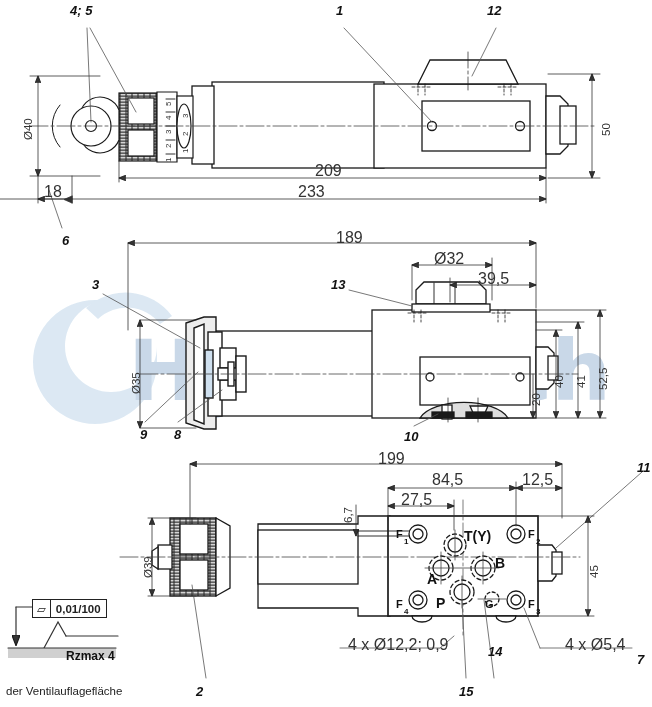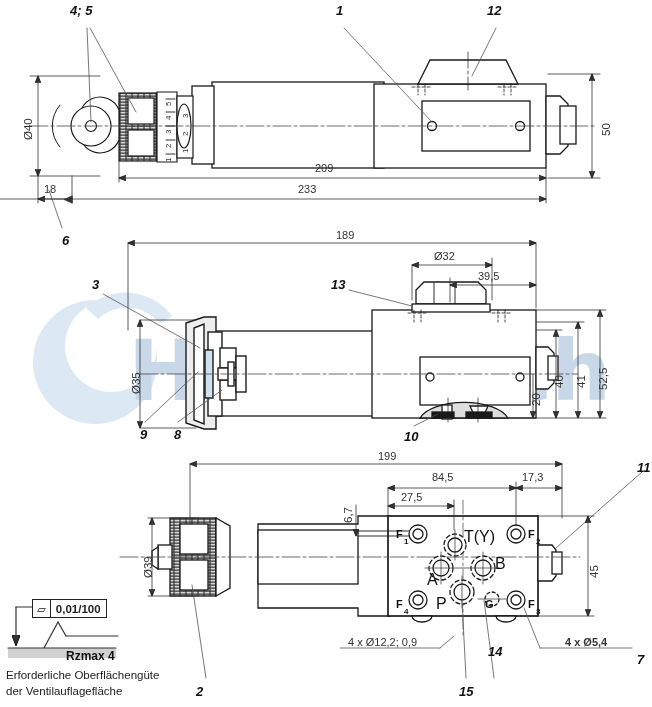--- a/index.html
+++ b/index.html
@@ -1,24 +1,24 @@
 <!DOCTYPE html>
 <html><head>
 <meta charset="utf-8">
 <style>
   html,body{margin:0;padding:0;background:#ffffff;}
   body{width:652px;height:707px;position:relative;overflow:hidden;
        font-family:"Liberation Sans","DejaVu Sans",sans-serif;color:#222;}
   #stage{position:absolute;left:0;top:0;width:652px;height:707px;}
   svg{position:absolute;left:0;top:0;}
   .lbl{position:absolute;font-weight:bold;font-size:13px;color:#111;white-space:nowrap;font-style:italic;}
-  .dim{position:absolute;font-size:11px;color:#333;white-space:nowrap;}
+  .dim{position:absolute;font-size:16px;color:#333;white-space:nowrap;}
   .dimv{position:absolute;font-size:11.5px;color:#333;white-space:nowrap;
         transform-origin:0 0;transform:rotate(-90deg);}
-  .port{position:absolute;font-weight:normal;font-size:16px;color:#111;white-space:nowrap;}
+  .port{position:absolute;font-weight:bold;font-size:14px;color:#111;white-space:nowrap;}
   .portS{position:absolute;font-weight:bold;font-size:11px;color:#111;white-space:nowrap;}
   .sub{position:absolute;font-weight:bold;font-size:8px;color:#111;}
   .note{position:absolute;font-size:11.5px;color:#222;white-space:nowrap;line-height:15px;}
   .ffbox{position:absolute;border:1.4px solid #222;background:#fff;display:flex;
          align-items:stretch;height:17px;}
   .ffcell{display:flex;align-items:center;padding:0 5px;font-size:11.5px;font-weight:bold;}
   .ffcell.d{border-right:1.4px solid #222;padding:0 4px;}
   .rz{position:absolute;font-size:12px;font-weight:bold;color:#111;margin-top:28px;}
   .wm{position:absolute;color:#c9d8e8;font-weight:bold;letter-spacing:-1px;
       font-family:"DejaVu Sans",sans-serif;}
@@ -366,44 +366,43 @@
   <div class="dimv" style="left:597px;top:390px;">52,5</div>
 
   <div class="lbl" style="left:637px;top:460px;">11</div>
   <div class="lbl" style="left:637px;top:652px;">7</div>
   <div class="lbl" style="left:196px;top:684px;">2</div>
   <div class="lbl" style="left:459px;top:684px;">15</div>
   <div class="lbl" style="left:488px;top:644px;">14</div>
 
   <div class="dim" style="left:350px;top:450px;margin-left:28px;">199</div>
   <div class="dim" style="left:432px;top:471px;">84,5</div>
-  <div class="dim" style="left:522px;top:471px;">17,3</div>
+  <div class="dim" style="left:522px;top:471px;">12,5</div>
   <div class="dim" style="left:401px;top:491px;">27,5</div>
   <div class="dimv" style="left:342px;top:523px;">6,7</div>
   <div class="dimv" style="left:142px;top:578px;">Ø39</div>
   <div class="dimv" style="left:588px;top:578px;">45</div>
 
   <div class="portS" style="left:396px;top:528px;">F</div>
   <div class="sub" style="left:404px;top:537px;">1</div>
   <div class="portS" style="left:528px;top:528px;">F</div>
   <div class="sub" style="left:536px;top:537px;">2</div>
   <div class="portS" style="left:528px;top:598px;">F</div>
   <div class="sub" style="left:536px;top:607px;">3</div>
   <div class="portS" style="left:396px;top:598px;">F</div>
   <div class="sub" style="left:404px;top:607px;">4</div>
   <div class="port" style="left:464px;top:528px;">T(Y)</div>
   <div class="port" style="left:427px;top:571px;">A</div>
   <div class="port" style="left:495px;top:555px;">B</div>
   <div class="port" style="left:436px;top:595px;">P</div>
   <div class="portS" style="left:485px;top:598px;">G</div>
 
   <div class="dim" style="left:348px;top:636px;">4 x Ø12,2; 0,9</div>
-  <div class="dim" style="left:565px;top:636px;font-weight:bold;">4 x Ø5,4</div>
+  <div class="dim" style="left:565px;top:636px;">4 x Ø5,4</div>
 
   <div class="ffbox" style="left:32px;top:599px;">
     <div class="ffcell d">▱</div>
     <div class="ffcell">0,01/100</div>
   </div>
   <div class="rz" style="left:66px;top:621px;">Rzmax 4</div>
-  <div class="note" style="left:6px;top:668px;">Erforderliche Oberflächengüte</div>
   <div class="note" style="left:6px;top:684px;">der Ventilauflagefläche</div>
 
 </div>
 
 </body></html>

